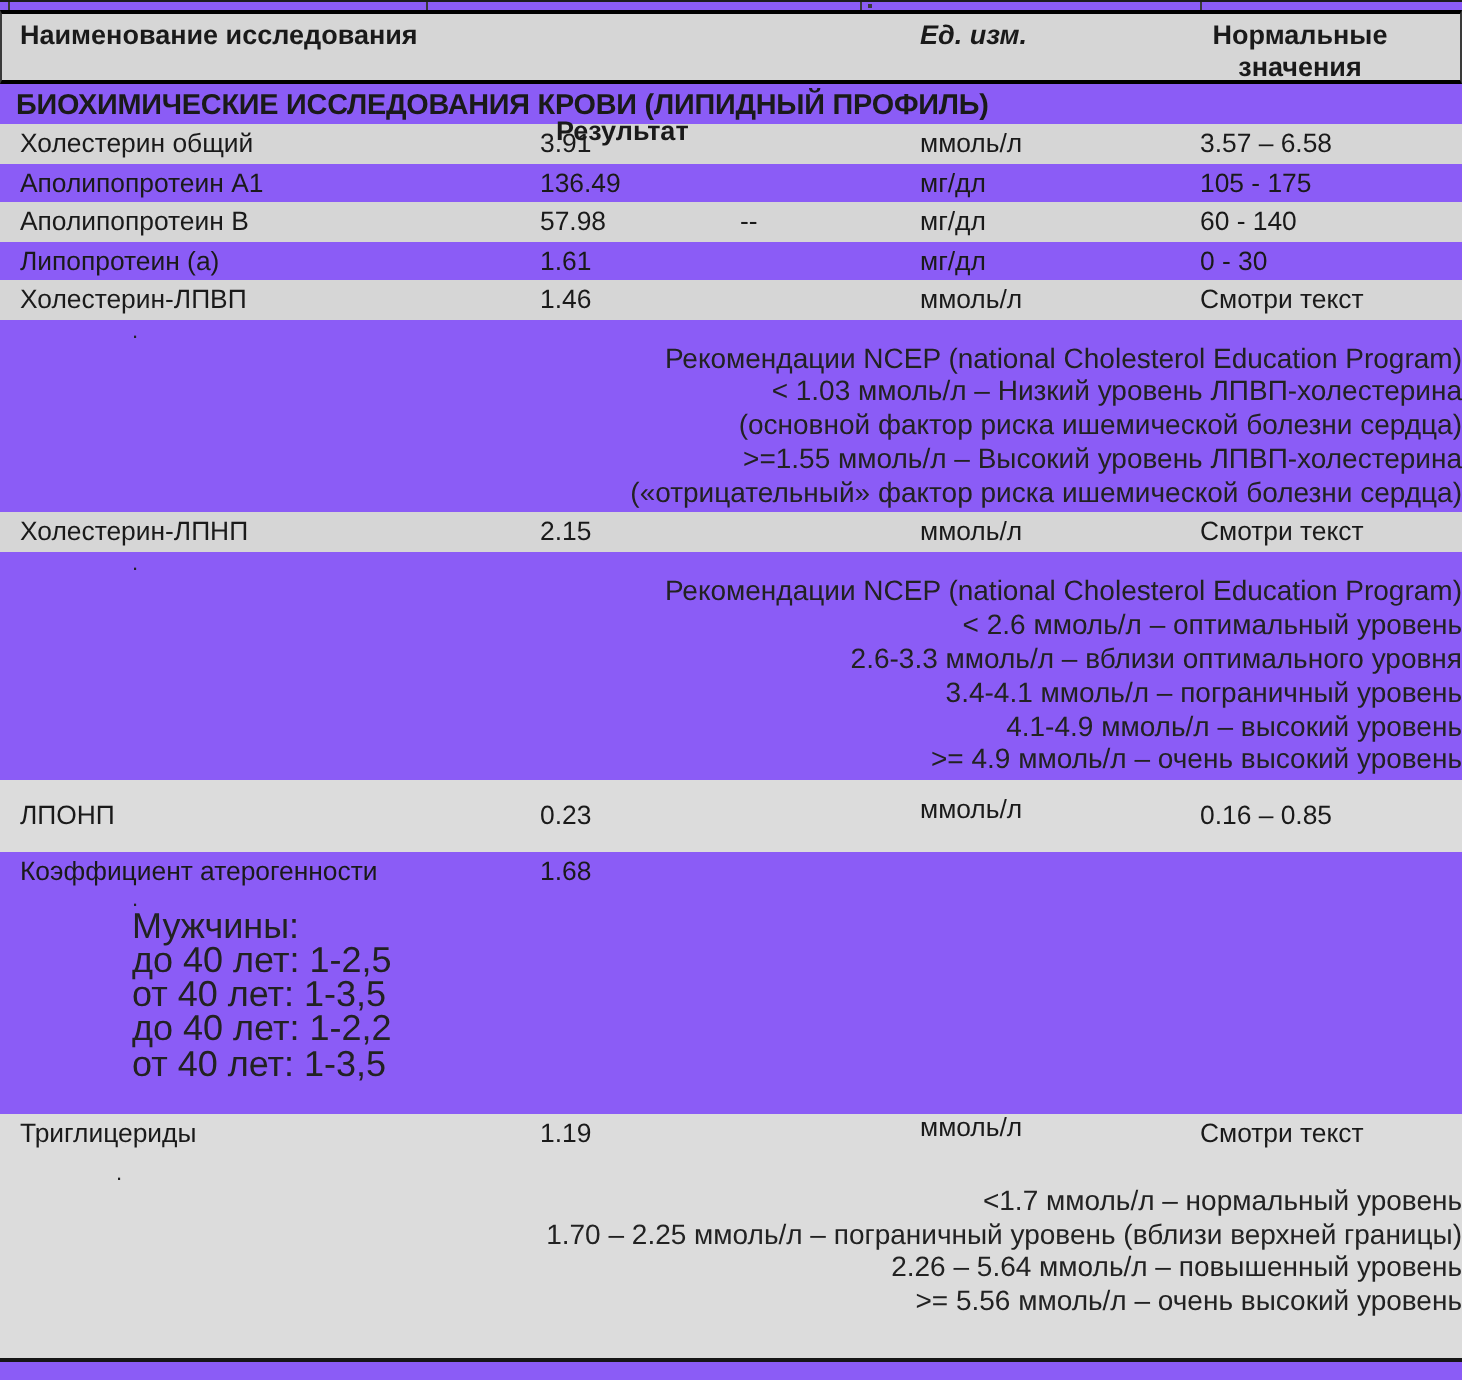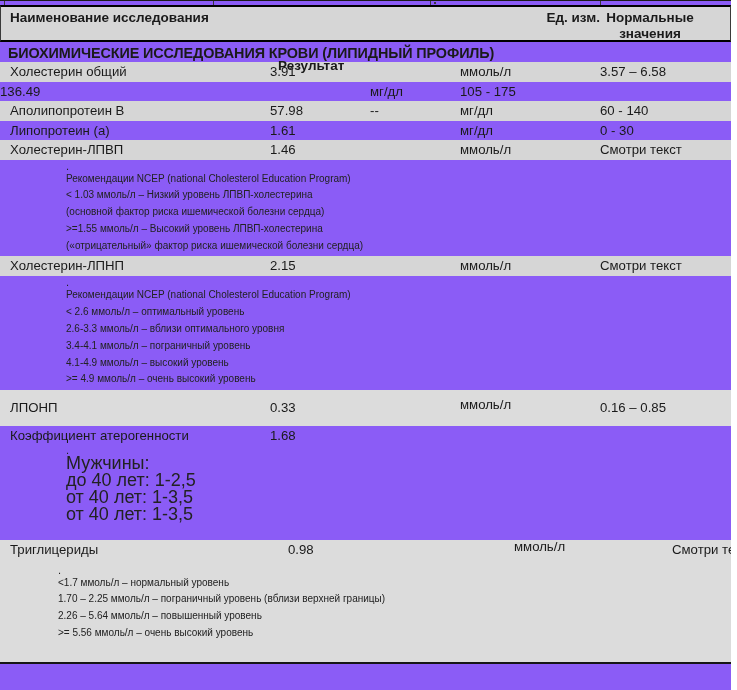--- a/index.html
+++ b/index.html
@@ -17,56 +17,56 @@
   
   .thead {
     height:37px; background:#d6d6d6;
     border-top:2px solid #000; border-bottom:2px solid #000;
     border-left:1px solid #3a3a3a; border-right:1px solid #3a3a3a;
     display:grid; grid-template-columns:269px 100px 90px 140px auto;
     font-size:13.5px; font-weight:bold; padding-top:3px;
   }
   .h-name  { padding-left:9px; }
   .h-result{ padding-left:8px;margin-top:48px; }
-  .h-units { text-align:right; }
+  .h-units { text-align:left;font-style:italic; }
   .h-normal{ text-align:center; padding-right:30px; line-height:15.5px; }
 
   .section-title {
     height:20px; padding:3px 0 0 8px;
     font-size:14.4px; font-weight:bold; letter-spacing:-0.1px;
   }
 
   
   .lab-row {
     display:grid; grid-template-columns:270px 100px 90px 140px auto;
     height:19.5px; line-height:19.5px; font-size:13.2px;
   }
   .stripe { background:#d6d6d6; }
   .c-name  { padding-left:10px; white-space:nowrap; }
   .c-result, .c-flag, .c-units, .c-normal { text-align:left; white-space:nowrap; }
   .raised { position:relative; top:-3px; }
 
   
   .notes { padding-left:66px; color:#222222; }
   .notes .dot   { height:9px;  line-height:9px;  font-size:11px; }
-  .n-sm .nline  { height:16.8px; line-height:16.8px; font-size:10px; }
+  .n-sm .nline  { height:16.8px; line-height:16.8px; font-size:14px;text-align:right; }
   .n-lg .nline  { height:17.2px; line-height:17.2px; font-size:18px; }
   .n-sm { padding-top:2px; }
 
   .row-ldl  { height:20px; line-height:20px; }
   .row-vldl { height:36px; line-height:36px; background:#dcdcdc; }
   .row-ai   { height:19.5px; line-height:19.5px; }
   .mt2 { margin-top:2px; }
 
   
   .tg-section {
     margin-top:1px; height:124px; background:#dcdcdc;
     border-bottom:2.5px solid #161616;
   }
-  .tg-section .lab-row { height:20px; line-height:20px; padding-top:0; margin-top:16px; background:transparent;gap:18px; }
+  .tg-section .lab-row { height:20px; line-height:20px; padding-top:0; margin-top:16px; background:transparent; }
   .tg-section .notes { padding-top:6px; padding-left:58px; }
 </style>
 </head>
 <body>
 
 <div class="page">
 
   <div class="top-remnant">
     <span class="tick" style="left:4px"></span>
     <span class="tick" style="left:213px"></span>
@@ -90,20 +90,21 @@
   <div class="section-title">БИОХИМИЧЕСКИЕ ИССЛЕДОВАНИЯ КРОВИ (ЛИПИДНЫЙ ПРОФИЛЬ)</div>
 
   <div class="lab-row stripe">
     <div class="c-name">Холестерин общий</div>
     <div class="c-result">3.91</div>
     <div class="c-flag"></div>
     <div class="c-units">ммоль/л</div>
     <div class="c-normal">3.57 – 6.58</div>
   </div>
   <div class="lab-row">
+    <div class="c-name">Аполипопротеин А1</div>
     <div class="c-result">136.49</div>
     <div class="c-flag"></div>
     <div class="c-units">мг/дл</div>
     <div class="c-normal">105 - 175</div>
   </div>
   <div class="lab-row stripe">
     <div class="c-name">Аполипопротеин В</div>
     <div class="c-result">57.98</div>
     <div class="c-flag">--</div>
     <div class="c-units">мг/дл</div>
@@ -146,46 +147,47 @@
     <div class="nline">Рекомендации NCEP (national Cholesterol Education Program)</div>
     <div class="nline">&lt; 2.6 ммоль/л – оптимальный уровень</div>
     <div class="nline">2.6-3.3 ммоль/л – вблизи оптимального уровня</div>
     <div class="nline">3.4-4.1 ммоль/л – пограничный уровень</div>
     <div class="nline">4.1-4.9 ммоль/л – высокий уровень</div>
     <div class="nline">&gt;= 4.9 ммоль/л – очень высокий уровень</div>
   </div>
 
   <div class="lab-row row-vldl mt2">
     <div class="c-name">ЛПОНП</div>
-    <div class="c-result">0.33</div>
+    <div class="c-result">0.23</div>
     <div class="c-flag"></div>
     <div class="c-units raised">ммоль/л</div>
     <div class="c-normal">0.16 – 0.85</div>
   </div>
 
   <div class="lab-row row-ai">
     <div class="c-name">Коэффициент атерогенности</div>
     <div class="c-result">1.68</div>
     <div class="c-flag"></div>
     <div class="c-units"></div>
     <div class="c-normal"></div>
   </div>
 
   <div class="notes n-lg">
     <div class="dot">.</div>
     <div class="nline">Мужчины:</div>
     <div class="nline">до 40 лет: 1-2,5</div>
     <div class="nline">от 40 лет: 1-3,5</div>
+    <div class="nline">до 40 лет: 1-2,2</div>
     <div class="nline">от 40 лет: 1-3,5</div>
   </div>
 
   <div class="tg-section">
     <div class="lab-row">
       <div class="c-name">Триглицериды</div>
-      <div class="c-result">0.98</div>
+      <div class="c-result">1.19</div>
       <div class="c-flag"></div>
       <div class="c-units raised">ммоль/л</div>
       <div class="c-normal">Смотри текст</div>
     </div>
     <div class="notes n-sm">
       <div class="dot">.</div>
       <div class="nline">&lt;1.7 ммоль/л – нормальный уровень</div>
       <div class="nline">1.70 – 2.25 ммоль/л – пограничный уровень (вблизи верхней границы)</div>
       <div class="nline">2.26 – 5.64 ммоль/л – повышенный уровень</div>
       <div class="nline">&gt;= 5.56 ммоль/л – очень высокий уровень</div>

